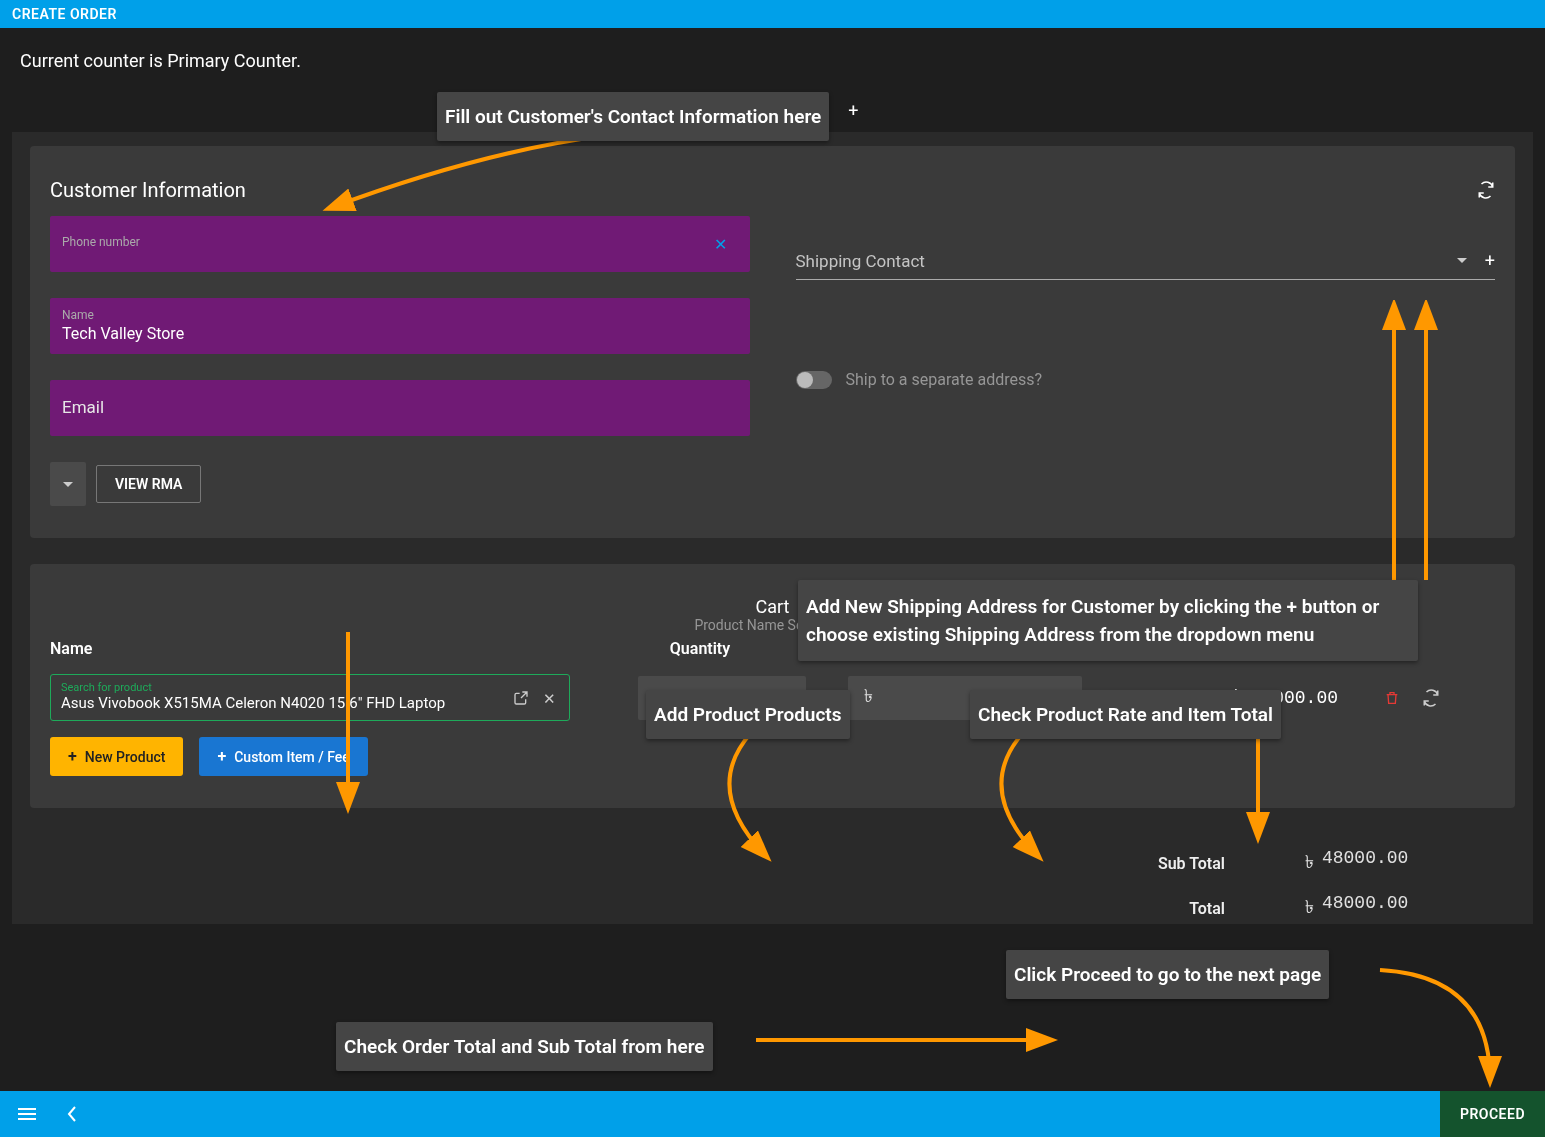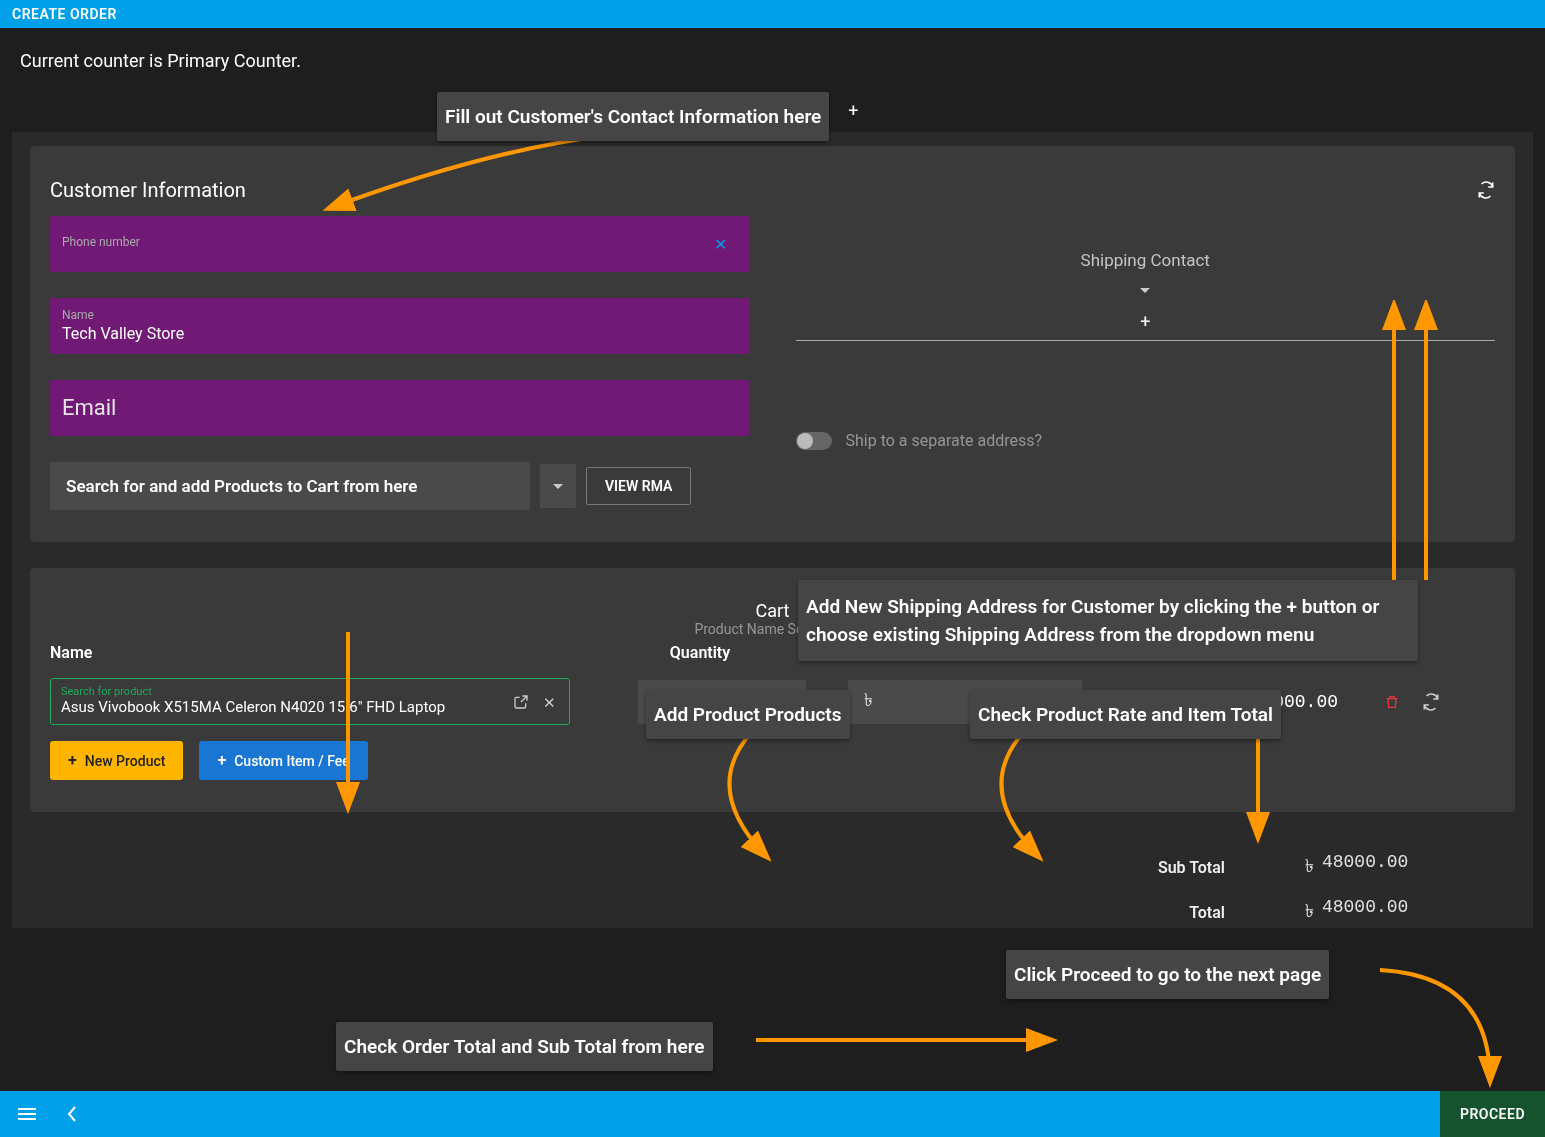--- a/index.html
+++ b/index.html
@@ -87,40 +87,39 @@
   .field-label-sm {
     font-size: 12px;
     color: #aaa;
     margin-bottom: 2px;
   }
   .field-value {
     font-size: 16px;
     color: #fff;
   }
   .field-label-lg {
-    font-size: 22px;
+    font-size: 17px;
     color: #e6e6e6;
   }
   .clear-x {
     position: absolute;
     right: 22px;
     top: 50%;
     transform: translateY(-50%);
     color: #00a0e9;
     font-size: 16px;
     cursor: pointer;
   }
   .ship-row {
     display: flex;
     align-items: center;
     gap: 18px;
     border-bottom: 1px solid #aaa;
     padding: 8px 0;
     margin-top: 26px;
-    flex-direction: column;
   }
   .ship-text { flex: 1; font-size: 17px; color: #c4c4c4; }
   .chev-down {
     width: 0; height: 0;
     border-left: 5px solid transparent;
     border-right: 5px solid transparent;
     border-top: 5px solid #ccc;
     cursor: pointer;
   }
   .plus-icon { font-size: 18px; color: #fff; cursor: pointer; }
@@ -350,21 +349,20 @@
             <span class="clear-x">✕</span>
           </div>
           <div class="field">
             <div class="field-label-sm">Name</div>
             <div class="field-value">Tech Valley Store</div>
           </div>
           <div class="field">
             <div class="field-label-lg">Email</div>
           </div>
           <div class="search-row">
-            <div class="search-main">Search for and add Products to Cart from here</div>
             <div class="dd-handle">
                 <div class="chev-down"></div>
               </div>
             <div class="view-rma-btn">VIEW RMA</div>
           </div>
         </div>
 
         <div class="col">
           <div class="ship-row">
             <div class="ship-text">Shipping Contact</div>

